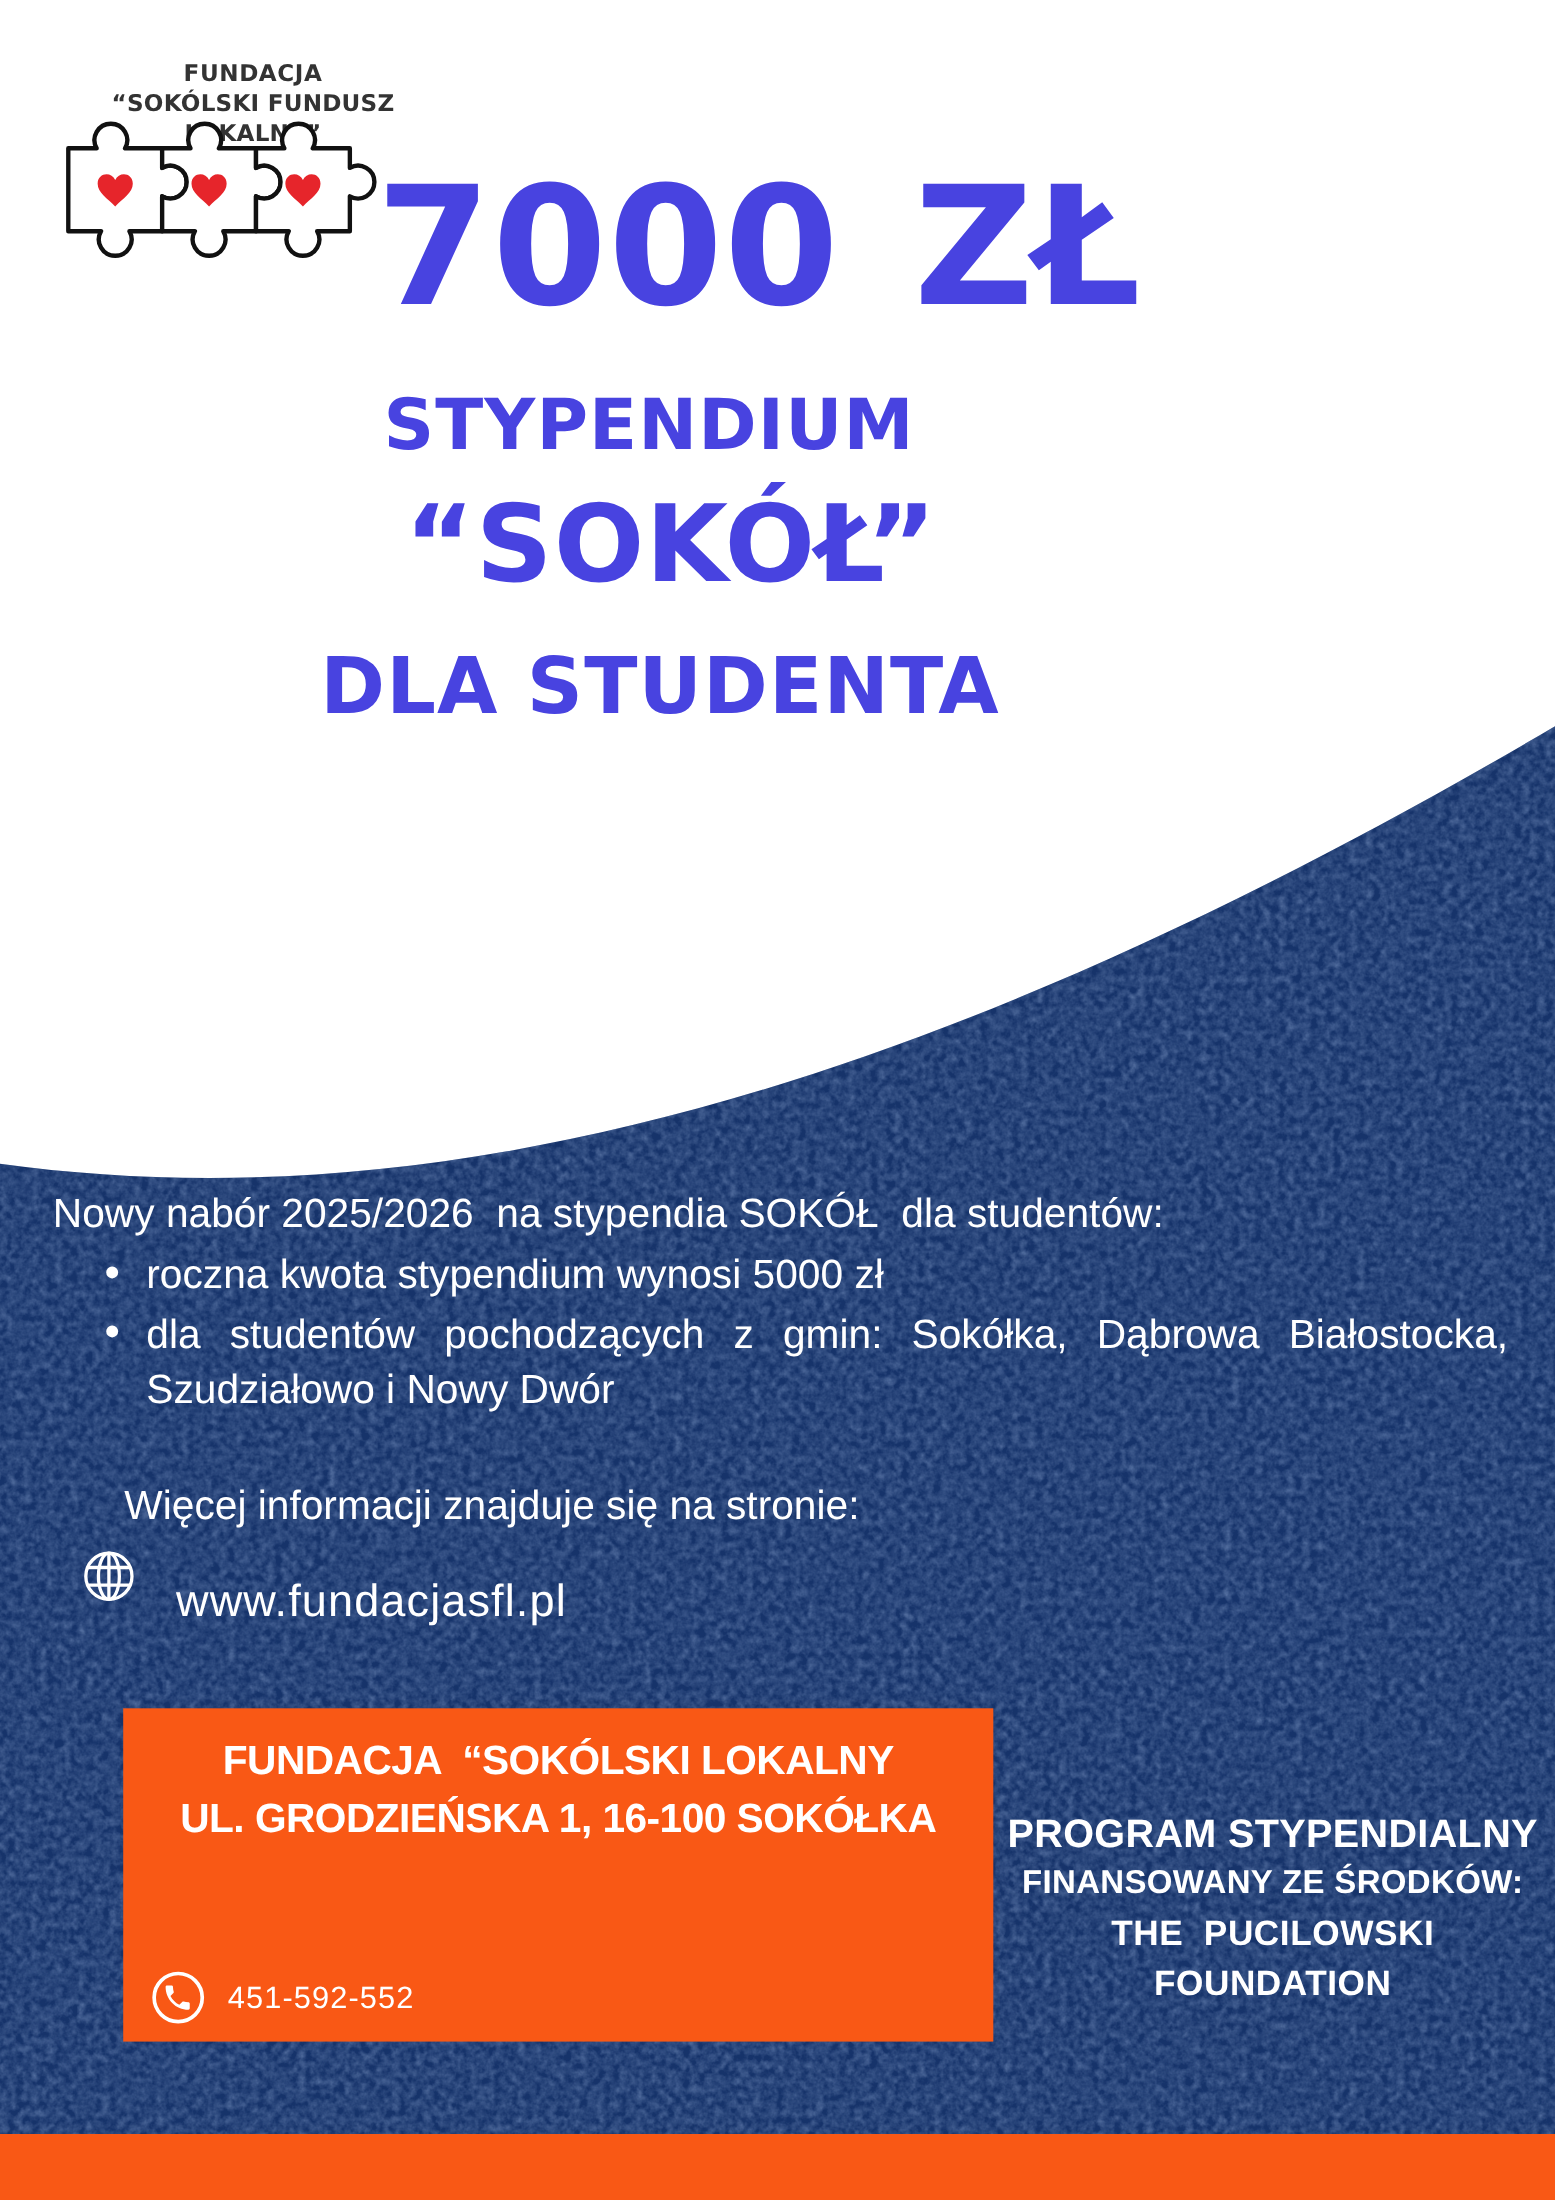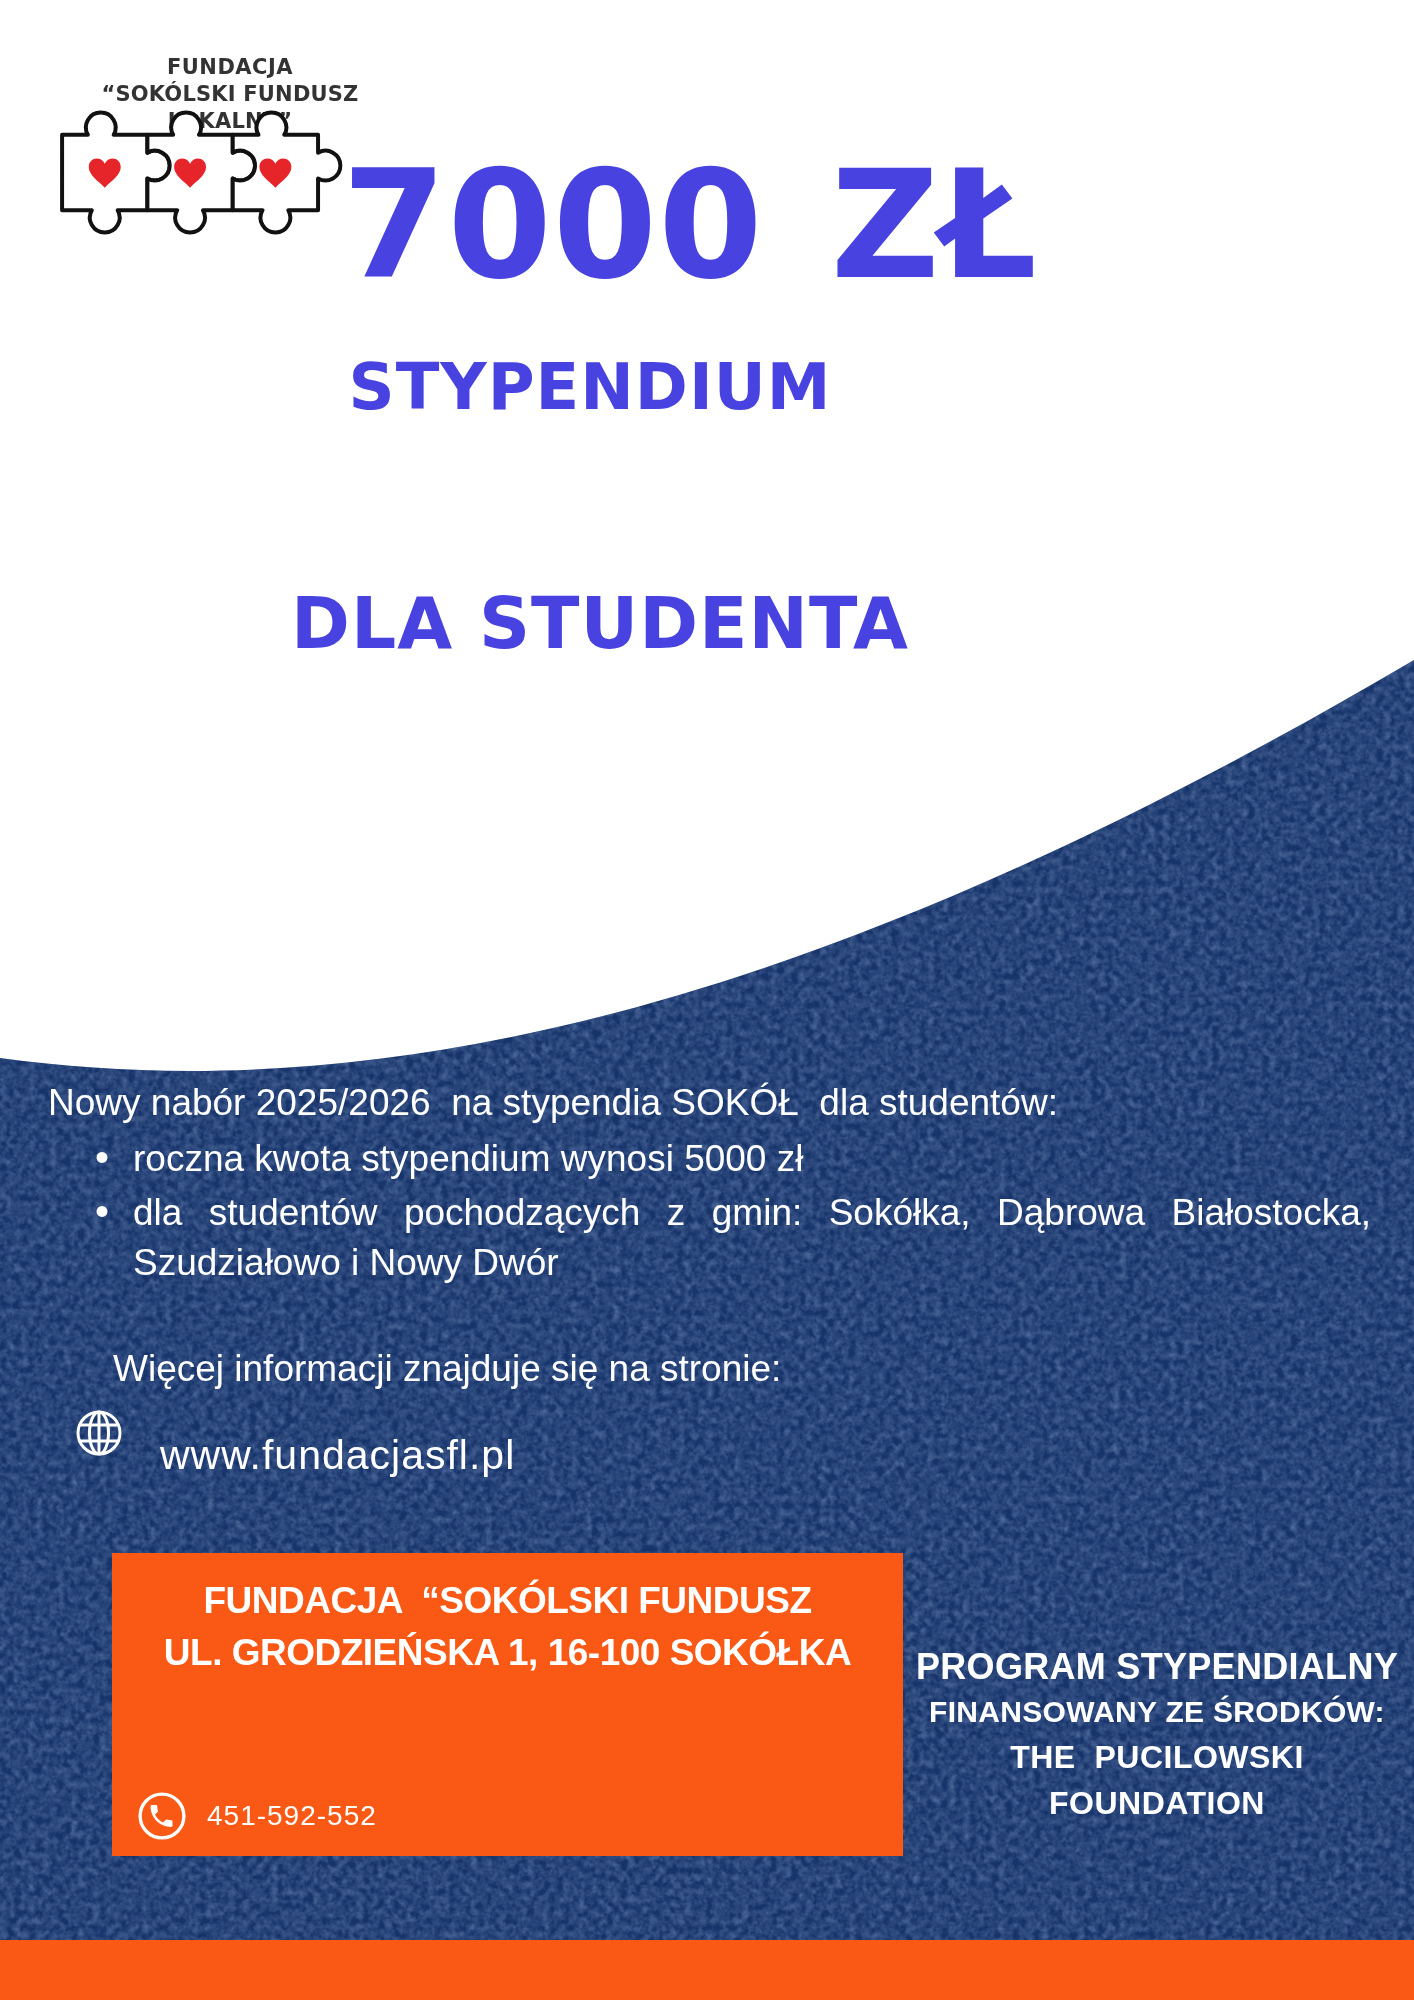--- a/index.html
+++ b/index.html
@@ -87,20 +87,21 @@
     </g>
     <g fill="#e6252b">
       <path transform="translate(47,58) scale(1.15)" d="M0,-6 C-3,-13 -14,-12 -14,-3 C-14,4 -6,9 0,15 C6,9 14,4 14,-3 C14,-12 3,-13 0,-6 Z"></path>
       <path transform="translate(133,58) scale(1.15)" d="M0,-6 C-3,-13 -14,-12 -14,-3 C-14,4 -6,9 0,15 C6,9 14,4 14,-3 C14,-12 3,-13 0,-6 Z"></path>
       <path transform="translate(219,58) scale(1.15)" d="M0,-6 C-3,-13 -14,-12 -14,-3 C-14,4 -6,9 0,15 C6,9 14,4 14,-3 C14,-12 3,-13 0,-6 Z"></path>
     </g>
   </svg>
 
   <div class="abs blue amount">7000 ZŁ</div>
   <div class="abs blue h-stypendium">STYPENDIUM</div>
+  <div class="abs blue h-sokol">“SOKÓŁ”</div>
   <div class="abs blue h-dlastudenta">DLA STUDENTA</div>
 
   <div class="abs white-copy intro prewrap">Nowy nabór 2025/2026  na stypendia SOKÓŁ  dla studentów:</div>
 
   <div class="abs white-copy bullets">
     <div class="bullet-row">roczna kwota stypendium wynosi 5000 zł</div>
     <div class="bullet-row bullet-justify">dla studentów pochodzących z gmin: Sokółka, Dąbrowa Białostocka, Szudziałowo i Nowy Dwór</div>
   </div>
 
   <div class="abs white-copy more-info">Więcej informacji znajduje się na stronie:</div>
@@ -111,21 +112,21 @@
       <ellipse cx="27" cy="27" rx="9.5" ry="21"></ellipse>
       <line x1="27" y1="6" x2="27" y2="48"></line>
       <line x1="7.5" y1="19" x2="46.5" y2="19"></line>
       <line x1="7.5" y1="35" x2="46.5" y2="35"></line>
     </g>
   </svg>
   <div class="abs white-copy website">www.fundacjasfl.pl</div>
 
   <div class="abs contact-box">
     <div class="contact-lines">
-      <div class="prewrap">FUNDACJA  “SOKÓLSKI FUNDUSZ</div>
+      <div class="prewrap">FUNDACJA  “SOKÓLSKI LOKALNY</div>
       <div>UL. GRODZIEŃSKA 1, 16-100 SOKÓŁKA</div>
     </div>
     <div class="phone-row">
       <svg width="50" height="50" viewBox="0 0 48 48" aria-hidden="true">
         <circle cx="24" cy="24" r="21" fill="none" stroke="#ffffff" stroke-width="3.2"></circle>
         <path fill="#ffffff" transform="translate(9.5,10) scale(1.17)" d="M6.62 10.79c1.44 2.83 3.76 5.14 6.59 6.59l2.2-2.2c.27-.27.67-.36 1.02-.24 1.12.37 2.33.57 3.57.57.55 0 1 .45 1 1V20c0 .55-.45 1-1 1-9.39 0-17-7.61-17-17 0-.55.45-1 1-1h3.5c.55 0 1 .45 1 1 0 1.25.2 2.45.57 3.57.11.35.03.74-.25 1.02l-2.2 2.2z"></path>
       </svg>
       <span class="phone-num">451-592-552</span>
     </div>
   </div>

